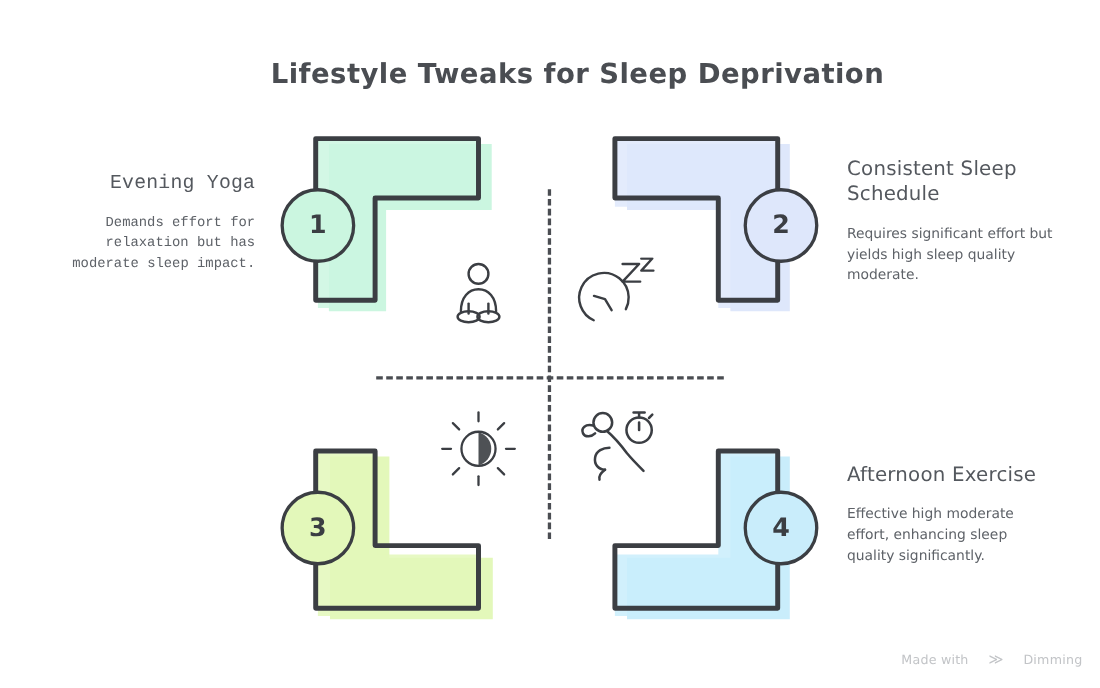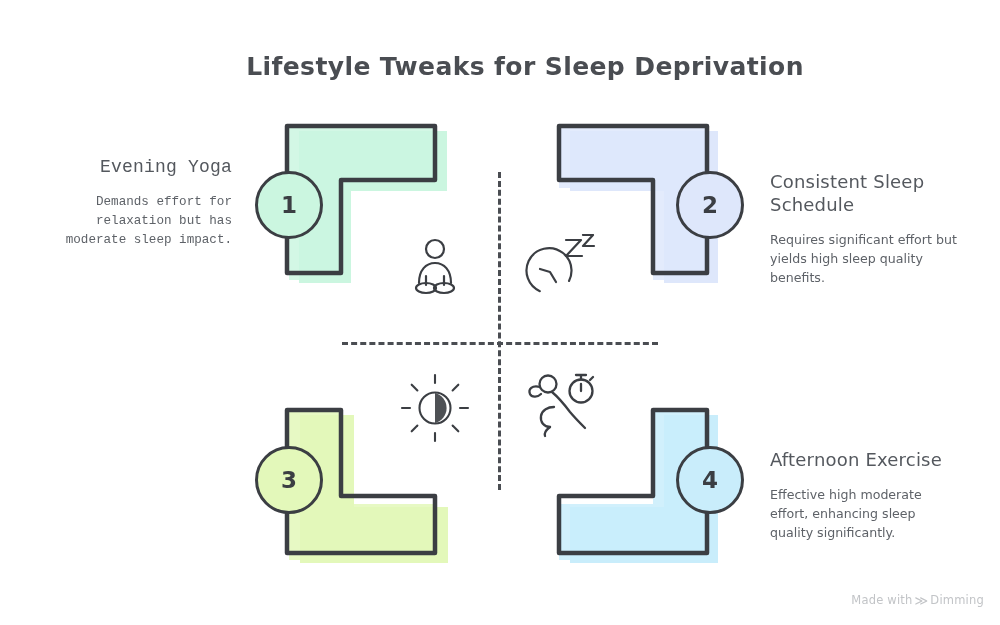--- a/index.html
+++ b/index.html
@@ -46,21 +46,21 @@
     line-height: 1.28;
     letter-spacing: 0.2px;
   }
   .txt-block .body {
     margin-top: 14px;
     font-size: 12.6px;
     color: #5e6268;
     line-height: 1.52;
   }
   .align-right { text-align: right; font-family: Liberation Mono, monospace; }
-  .align-left  { text-align: left; margin-top: 28px;  }
+  .align-left  { text-align: left;  }
 
   #txt-1 { left: 42px;  top: 156px; }
   #txt-2 { left: 770px; top: 142px; }
   #txt-3 { left: 42px;  top: 426px; }
   #txt-4 { left: 770px; top: 420px; }
 
   
   #divider-vertical {
     position: absolute;
     left: 498px;
@@ -121,21 +121,21 @@
   #icon-runner    { left: 524px; top: 371px; }
   .center-icon svg { display: block; }
 
   
   #watermark {
     position: absolute;
     right: 16px;
     bottom: 18px;
     display: flex;
     align-items: center;
-    gap: 2px;
+    gap: 18px;
     font-size: 11.5px;
     color: #c2c4c7;
     letter-spacing: 0.2px;
     justify-content: space-between;
   }
   #watermark .wm-mark {
     font-size: 13px;
     line-height: 1;
     color: #c2c4c7;
   }
@@ -267,21 +267,21 @@
     </svg>
   </div>
 
   <div class="txt-block align-right" id="txt-1">
     <div class="head">Evening Yoga</div>
     <div class="body">Demands effort for relaxation but has moderate sleep impact.</div>
   </div>
 
   <div class="txt-block align-left" id="txt-2">
     <div class="head">Consistent Sleep Schedule</div>
-    <div class="body">Requires significant effort but yields high sleep quality benefits.</div>
+    <div class="body">Requires significant effort but yields high sleep quality moderate.</div>
   </div>
 
 
   <div class="txt-block align-left" id="txt-4">
     <div class="head">Afternoon Exercise</div>
     <div class="body">Effective high moderate effort, enhancing sleep quality significantly.</div>
   </div>
 
   <div id="watermark">
     <span>Made with</span>

